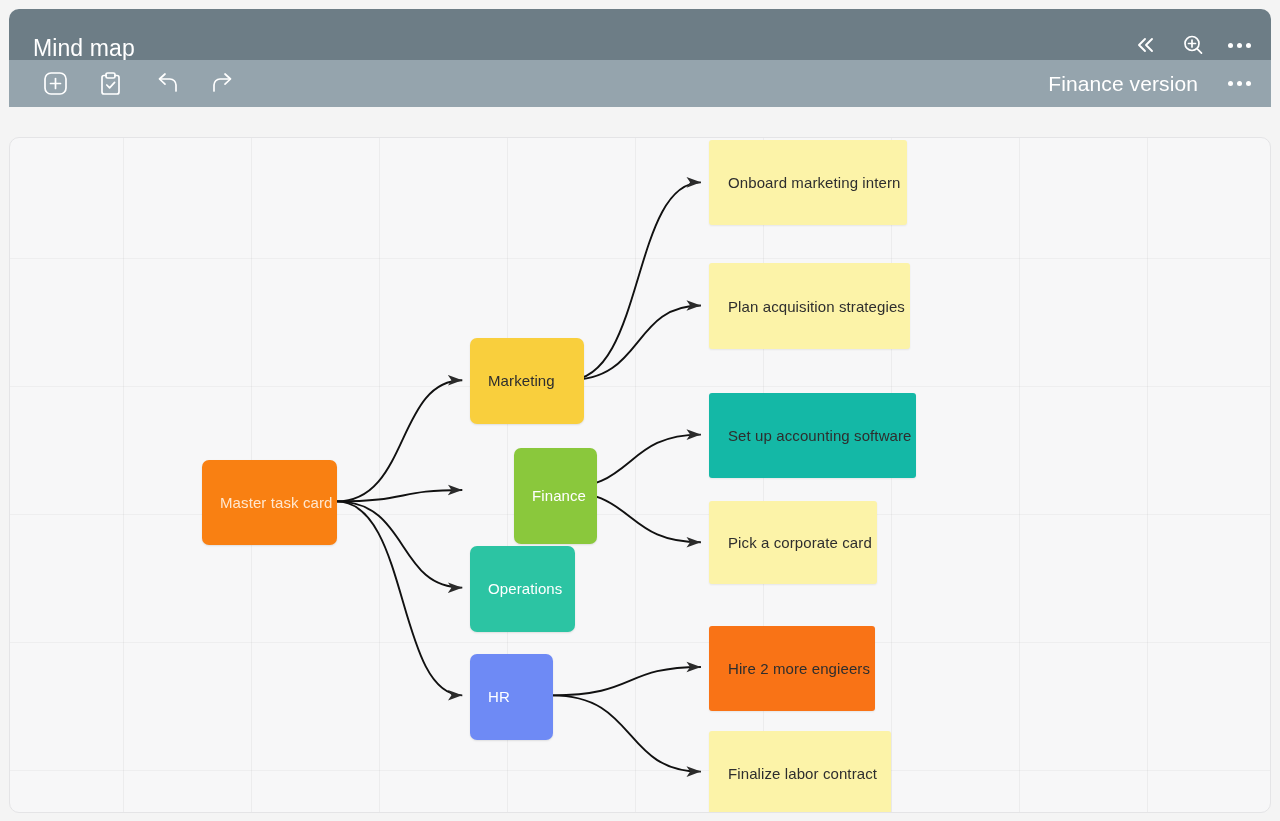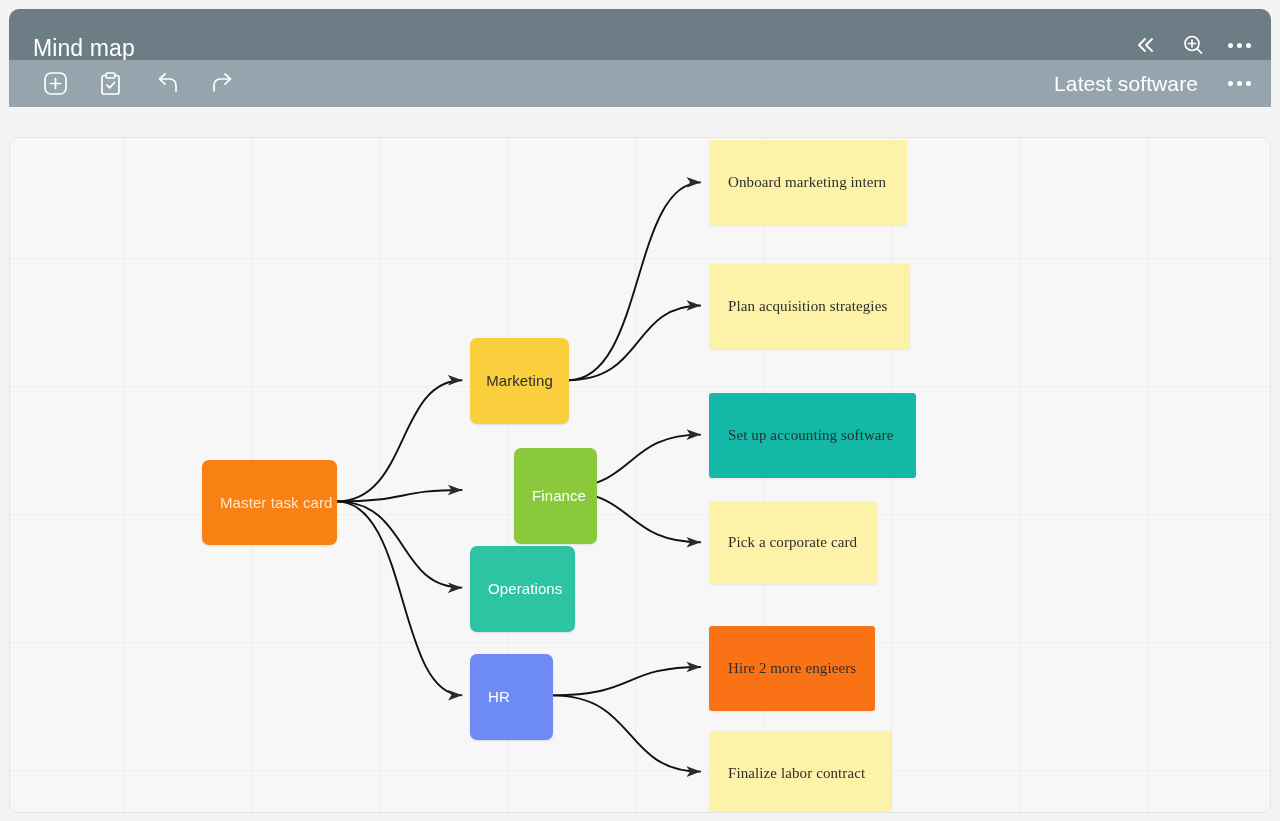--- a/index.html
+++ b/index.html
@@ -152,21 +152,20 @@
   .node.root .label { font-size: 15px; }
 
   .note {
     position: absolute;
     display: flex;
     align-items: center;
     border-radius: 3px;
     cursor: pointer;
     padding: 0 19px;
     box-shadow: 0 1px 2px rgba(0,0,0,0.07);
-    font-family: Liberation Serif, serif;
   }
   .note .label {
     font-size: 15px;
     color: #2e2e2e;
     letter-spacing: 0.1px;
     white-space: nowrap;
   }
 </style>
 </head>
 <body>
@@ -234,21 +233,21 @@
 
       <button class="icon-btn" title="redo">
         <svg width="33" height="33" viewBox="0 0 33 33" fill="none" stroke="#ffffff" stroke-width="1.7" stroke-linecap="round" stroke-linejoin="round">
           <path d="M23 12 H13 a6 6 0 0 0 -6 6 V24"></path>
           <polyline points="18,7 23.5,12 18,17.2"></polyline>
         </svg>
       </button>
 
       <div class="spacer"></div>
 
-      <div class="version-label">Latest software</div>
+      <div class="version-label">Finance version</div>
 
       <button class="icon-btn" title="more">
         <span class="dots">
           <i></i>
             <i></i>
             <i></i>
         </span>
       </button>
 
     </div>
@@ -274,21 +273,21 @@
           <path d="M 327 364.5 C 400.15 364.5, 386.85 559, 453 559"></path>
           <path d="M 543 559 C 628.8 559, 613.2 530.5, 692 530.5"></path>
           <path d="M 543 559 C 628.8 559, 613.2 635.5, 692 635.5"></path>
         </g>
     </svg>
 
     <div id="nodes">
         <div class="node root" style="left: 192px; top: 322px; width: 135px; height: 85px; background: rgb(249, 128, 18);">
           <span class="label" style="color: rgb(255, 231, 207);">Master task card</span>
         </div>
-        <div class="node" style="left: 460px; top: 200px; width: 99px; height: 86px; background: rgb(249, 207, 61); justify-content: center;">
+        <div class="node" style="left: 460px; top: 200px; width: 114px; height: 86px; background: rgb(249, 207, 61);">
           <span class="label" style="color: rgb(46, 46, 46);">Marketing</span>
         </div>
         <div class="note" style="left: 699px; top: 2px; width: 198px; height: 85px; background: rgb(252, 243, 168);">
           <span class="label">Onboard marketing intern</span>
         </div>
         <div class="note" style="left: 699px; top: 125px; width: 201px; height: 86px; background: rgb(252, 243, 168);">
           <span class="label">Plan acquisition strategies</span>
         </div>
         <div class="node" style="left: 460px; top: 310px; width: 83px; height: 96px; background: rgb(138, 200, 60); margin-left: 44px;">
           <span class="label" style="color: rgb(255, 255, 255);">Finance</span>

